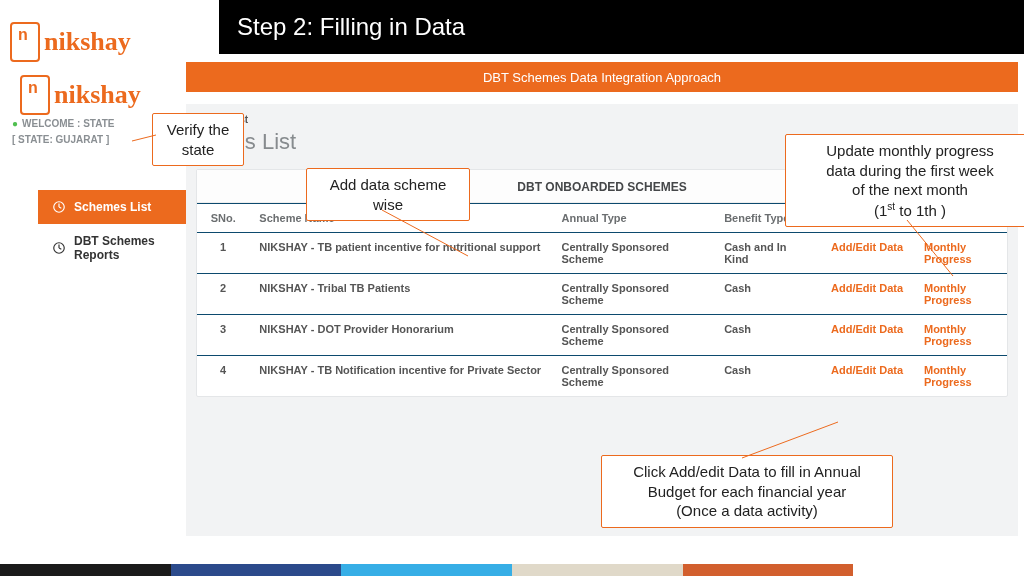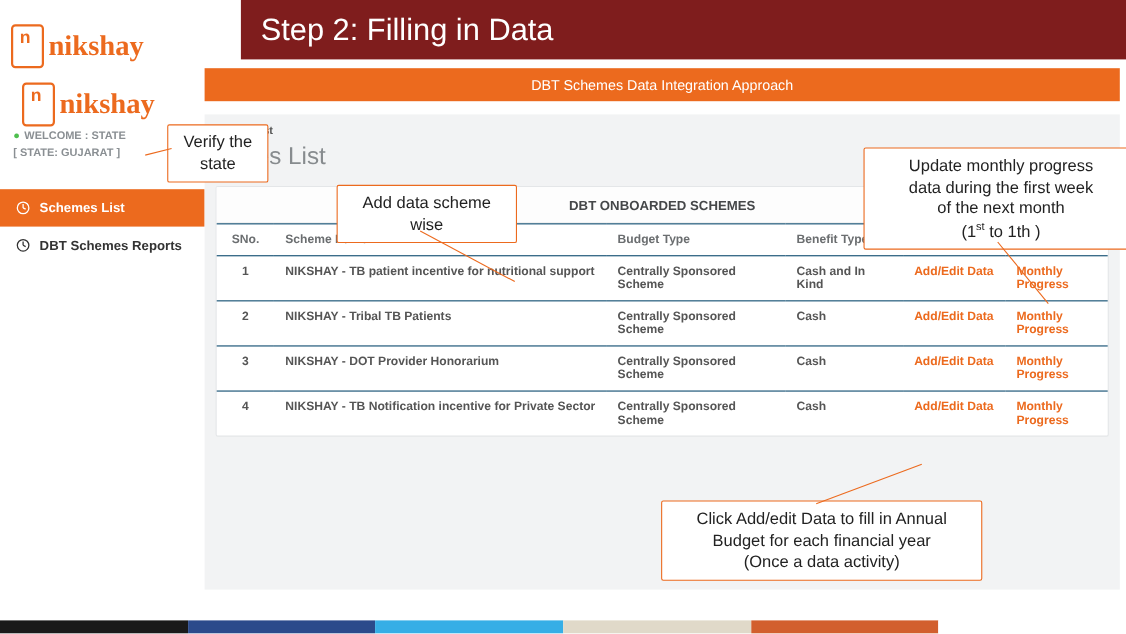--- a/index.html
+++ b/index.html
@@ -1,33 +1,33 @@
 <!DOCTYPE html>
 <html><head>
 <meta charset="utf-8">
 <style>
   * { box-sizing: border-box; margin: 0; padding: 0; }
   body { width: 1024px; height: 576px; font-family: "Segoe UI", Arial, sans-serif; position: relative; background: #fff; overflow: hidden; }
 
-  .step-banner { position: absolute; left: 219px; top: 0; right: 0; height: 54px; background: #7f1d1d; color: #fff; font-size: 28px; padding-left: 18px; display: flex; align-items: center; font-weight: 500; }
+  .step-banner { position: absolute; left: 219px; top: 0; right: 0; height: 54px; background: #000000; color: #fff; font-size: 24px; padding-left: 18px; display: flex; align-items: center; font-weight: 500; }
 
   .logo-top { position: absolute; left: 10px; top: 6px; width: 155px; height: 46px; }
   .logo-side { position: absolute; left: 20px; top: 62px; width: 145px; height: 40px; }
   .logo { display: flex; align-items: center; margin-top: 13px; }
   .logo-icon { width: 30px; height: 40px; border: 2px solid #EC6A1E; border-radius: 4px; position: relative; margin-right: 4px; }
   .logo-icon::after { content: "n"; position: absolute; top: 2px; left: 6px; color: #EC6A1E; font-weight: bold; font-size: 16px; }
   .logo-text { color: #EC6A1E; font-family: cursive, serif; font-size: 26px; font-weight: 600; }
 
   .orange-subbar { position: absolute; left: 186px; top: 62px; right: 6px; height: 30px; background: #EC6A1E; color: #fff; font-size: 13px; display: flex; align-items: center; justify-content: center; }
 
   .welcome { position: absolute; left: 12px; top: 118px; font-size: 10px; font-weight: 700; color: #8a8f93; }
   .welcome-dot { color: #4fbf4f; margin-right: 4px; }
   .state-lbl { position: absolute; left: 12px; top: 134px; font-size: 10px; font-weight: 700; color: #8a8f93; }
 
-  .sidebar { position: absolute; left: 0; top: 172px; width: 186px; }
+  .sidebar { position: absolute; left: 0; top: 190px; width: 186px; padding-left: 38px; }
   .side-item { display: flex; align-items: center; padding: 10px 14px; font-size: 12px; font-weight: 600; gap: 8px; }
   .side-active { background: #EC6A1E; color: #fff; }
   .side-inactive { color: #333; }
   .side-icon { width: 14px; height: 14px; display: inline-block; }
 
   .content { position: absolute; left: 186px; top: 104px; right: 6px; bottom: 40px; background: #f2f3f4; padding: 10px 10px 0 10px; }
   .crumb { font-size: 10px; font-weight: 700; color: #555; margin-bottom: 4px; margin-left: 6px; }
   .page-title { font-size: 22px; color: #878b8e; font-weight: 400; margin-left: 6px; margin-bottom: 14px; }
 
   .card { background: #fff; border: 1px solid #e4e6e8; border-radius: 2px; }
@@ -105,21 +105,21 @@
 <div class="content">
   <div class="crumb">emes List</div>
   <div class="page-title">emes List</div>
   <div class="card">
     <div class="card-head">DBT ONBOARDED SCHEMES</div>
     <table>
       <thead>
         <tr>
           <th class="sno">SNo.</th>
           <th>Scheme Name</th>
-          <th>Budget Type</th>
+          <th>Annual Type</th>
           <th>Benefit Type</th>
           <th colspan="2">Action</th>
         </tr>
       </thead>
       <tbody id="tbody">
           <tr>
             <td class="sno">1</td>
             <td class="name">NIKSHAY - TB patient incentive for nutritional support</td>
             <td class="type">Centrally Sponsored Scheme</td>
             <td class="benefit">Cash and In Kind</td>

